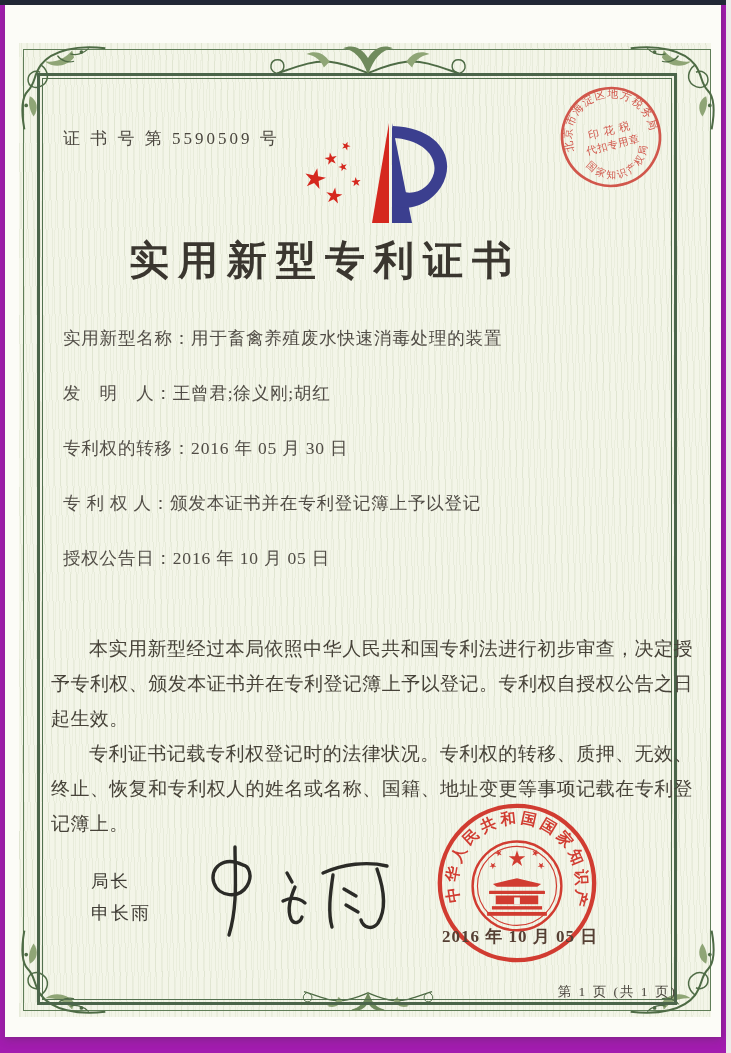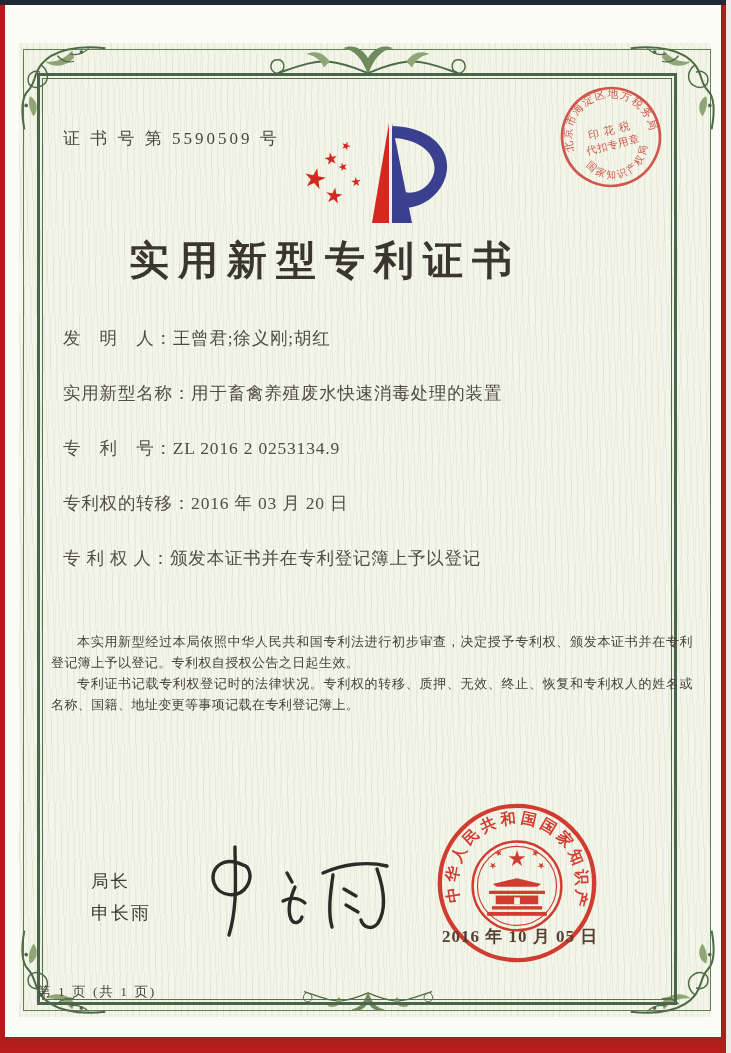--- a/index.html
+++ b/index.html
@@ -1,20 +1,20 @@
 <!DOCTYPE html>
 <html><head>
 <meta charset="utf-8">
 <style>
   * { margin:0; padding:0; box-sizing:border-box; }
   html,body { background:#ffffff; }
   body { font-family:"Liberation Serif","DejaVu Serif",serif; }
 
   #scan {
-    position:relative; width:731px; height:1053px; background:#b91c1c; overflow:hidden;
+    position:relative; width:731px; height:1053px; background:#a21caf; overflow:hidden;
   }
   #edge-top { position:absolute; left:0; top:0; width:731px; height:5px; background:#222837; }
   #edge-right { position:absolute; right:0; top:0; width:5px; height:100%; background:#ececea; }
 
   #page {
     position:absolute; left:5px; top:5px; width:716px; height:1032px;
     background:#fcfcf7; box-shadow:0 3px 8px rgba(60,60,50,0.25), 2px 0 3px rgba(0,0,0,0.07);
   }
 
   
@@ -66,35 +66,35 @@
     font-size:40px; font-weight:700; letter-spacing:9px; color:#3a362f;
   }
 
   #fields { position:absolute; left:58px; top:320px; width:600px; }
   .field-row { margin-bottom:29px; font-size:17.5px; line-height:26px; color:#534f48; letter-spacing:0.8px; white-space:nowrap; }
   .field-label { color:#534f48; }
   .field-value { color:#504c45; }
 
   #body-text { position:absolute; left:46px; top:626px; width:642px; color:#474339; }
   #body-text p {
-    font-size:13px; line-height:21px; text-align:justify; text-indent:2em; letter-spacing:0.4px;
+    font-size:19px; line-height:35px; text-align:justify; text-indent:2em; letter-spacing:0.4px;
   }
 
   #sig-title { position:absolute; left:86px; top:864px; font-size:17.5px; color:#3f3c35; letter-spacing:2px;text-align:right; }
   #sig-name  { position:absolute; left:86px; top:896px; font-size:18px; color:#3f3c35; letter-spacing:2px; }
   #sig-hand  { position:absolute; left:186px; top:838px; width:215px; height:100px; }
 
   #office-seal { position:absolute; left:430px; top:796px; width:164px; height:164px; opacity:0.95; }
   #seal-date {
     position:absolute; left:437px; top:920px; font-size:17px; letter-spacing:1px;
     color:#553f33; font-weight:600;
   }
 
   #footer {
-    position:absolute; left:32px; top:978px; width:640px; text-align:left;
+    position:absolute; left:32px; top:978px; width:640px; text-align:right;
     font-size:13.5px; letter-spacing:2px; color:#4a463e;
   }
 
   svg text { font-family:"Liberation Serif","DejaVu Serif",serif; }
 </style>
 </head>
 <body>
 
 <svg width="0" height="0" style="position:absolute" aria-hidden="true">
   <defs>
@@ -175,25 +175,25 @@
       <text font-size="9.5" fill="#cf4a3f" letter-spacing="2">
         <textPath href="#taxBotArc" startOffset="3">国家知识产权局</textPath>
       </text>
       <text x="50" y="47" text-anchor="middle" font-size="10.5" fill="#cf4a3f" letter-spacing="1">印 花 税</text>
       <text x="50" y="61" text-anchor="middle" font-size="10" fill="#cf4a3f" letter-spacing="0.5">代扣专用章</text>
     </svg>
 
     <h1 id="title">实用新型专利证书</h1>
 
     <div id="fields">
+      <div class="field-row"><span class="field-label">实用新型名称：</span><span class="field-value">用于畜禽养殖废水快速消毒处理的装置</span></div>
       <div class="field-row"><span class="field-label">发　明　人：</span><span class="field-value">王曾君;徐义刚;胡红</span></div>
-      <div class="field-row"><span class="field-label">实用新型名称：</span><span class="field-value">用于畜禽养殖废水快速消毒处理的装置</span></div>
-      <div class="field-row"><span class="field-label">专　利　号：</span><span class="field-value">ZL 2016 2 0253134.9</span></div>
-      <div class="field-row"><span class="field-label">专利权的转移：</span><span class="field-value">2016 年 03 月 20 日</span></div>
+      <div class="field-row"><span class="field-label">专利权的转移：</span><span class="field-value">2016 年 05 月 30 日</span></div>
       <div class="field-row"><span class="field-label">专 利 权 人：</span><span class="field-value">颁发本证书并在专利登记簿上予以登记</span></div>
+      <div class="field-row"><span class="field-label">授权公告日：</span><span class="field-value">2016 年 10 月 05 日</span></div>
     </div>
 
     <div id="body-text">
       <p>本实用新型经过本局依照中华人民共和国专利法进行初步审查，决定授予专利权、颁发本证书并在专利登记簿上予以登记。专利权自授权公告之日起生效。</p>
       <p>专利证书记载专利权登记时的法律状况。专利权的转移、质押、无效、终止、恢复和专利权人的姓名或名称、国籍、地址变更等事项记载在专利登记簿上。</p>
     </div>
 
     <div id="sig-title">局长</div>
     <div id="sig-name">申长雨</div>
 

